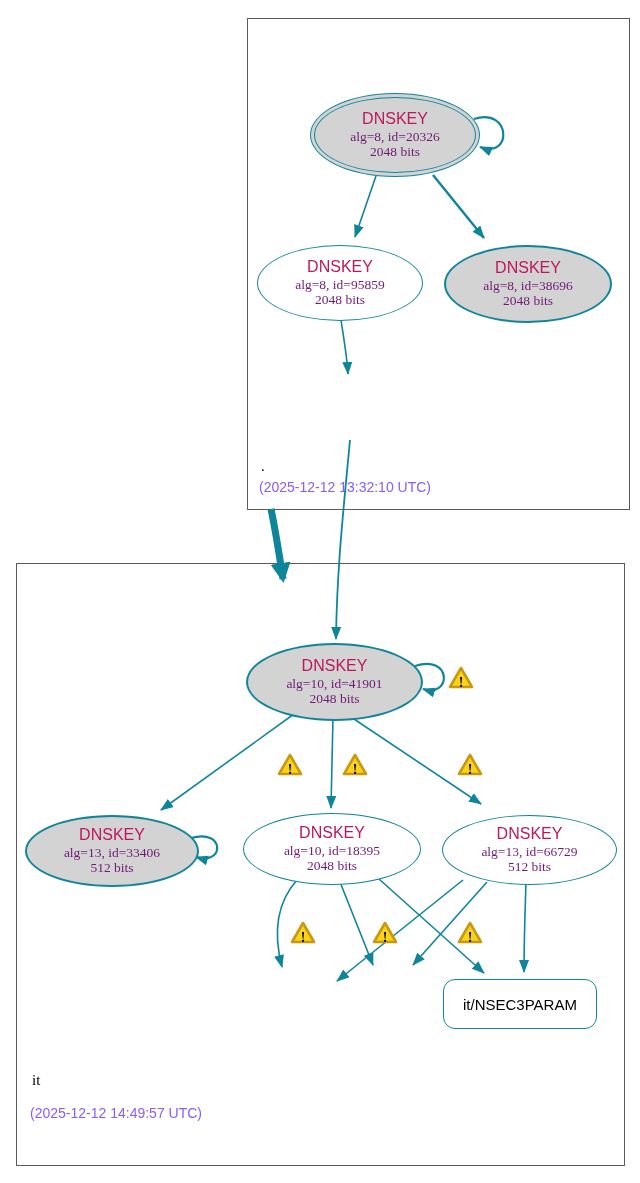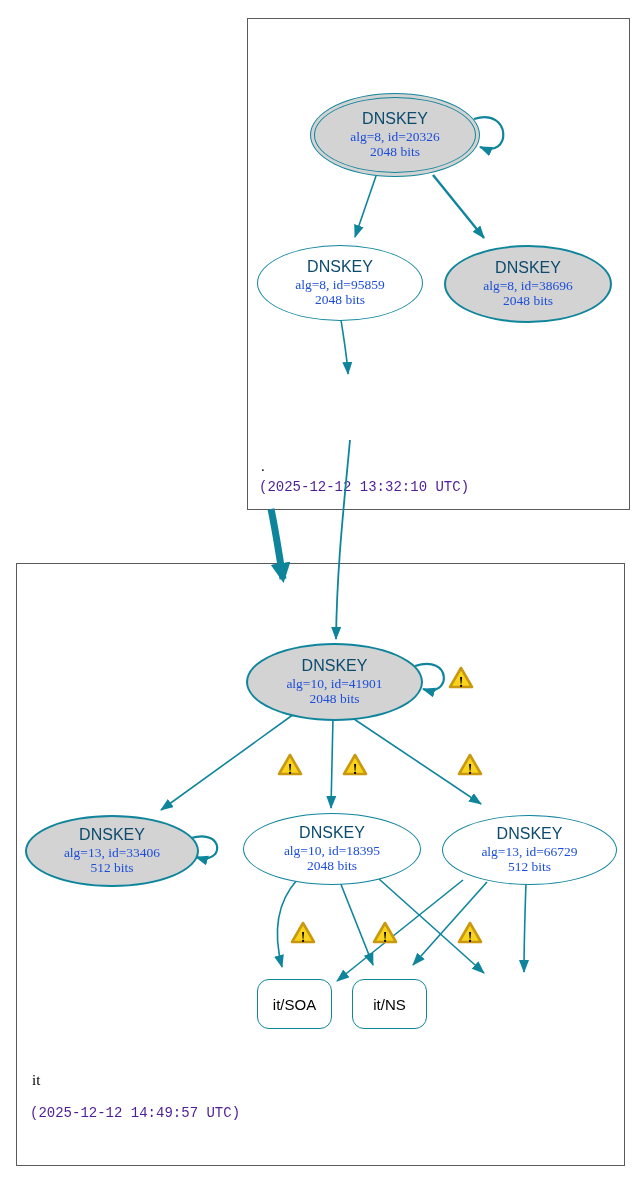--- a/index.html
+++ b/index.html
@@ -1,31 +1,31 @@
 <!DOCTYPE html>
 <html><head>
 <meta charset="utf-8">
 <style>
   html,body{margin:0;padding:0;background:#fff;}
   .canvas{position:relative;width:640px;height:1183px;background:#fff;overflow:hidden;
           font-family:"Liberation Serif", serif;color:#111;}
   .zone-box{position:absolute;border:1px solid #5a5a5a;background:transparent;z-index:0;}
   .zone-label{position:absolute;z-index:1;font-family:"Liberation Serif",serif;font-size:15px;color:#000;}
-  .zone-ts{position:absolute;z-index:1;font-family:Liberation Mono, monospace;font-size:14px;color:#4c1d95;}
+  .zone-ts{position:absolute;z-index:1;font-family:Liberation Sans, sans-serif;font-size:14px;color:#8b5cf6;}
   svg.edges{position:absolute;left:0;top:0;z-index:2;pointer-events:none;}
   .node{position:absolute;z-index:3;display:flex;flex-direction:column;align-items:center;
         justify-content:center;text-align:center;line-height:1.15;}
   .ellipse{border-radius:50%;border:1.4px solid #0f859c;background:#fff;}
   .ellipse.gray{background:#d3d3d3;}
   .ellipse.thick{border-width:2.2px;}
   .ellipse.double{position:absolute;}
   .ellipse.double::before{content:"";position:absolute;left:3px;top:3px;right:3px;bottom:3px;
         border:1.6px solid #0f859c;border-radius:50%;}
-  .nt{font-family:"Liberation Sans",sans-serif;font-size:16px;color:#0c4a6e;position:relative;}
-  .nd{font-family:"Liberation Serif",serif;font-size:13.5px;color:#1d4ed8;position:relative;}
+  .nt{font-family:"Liberation Sans",sans-serif;font-size:16px;color:#be185d;position:relative;}
+  .nd{font-family:"Liberation Serif",serif;font-size:13.5px;color:#701a75;position:relative;}
   .rrset{position:absolute;z-index:3;border:1.6px solid #0f859c;border-radius:12px;background:#fff;
         display:flex;align-items:center;justify-content:center;
         font-family:"Liberation Sans",sans-serif;font-size:15px;color:#000;}
 </style>
 </head>
 <body>
 
 <div class="canvas">
 
   <div class="zone-box" style="left:247px;top:18px;width:381px;height:490px"></div>
@@ -136,16 +136,15 @@
     <div class="nd">alg=10, id=18395</div>
     <div class="nd">2048 bits</div>
   </div>
 
   <div class="node ellipse" style="left:442px;top:815px;width:173px;height:68px">
     <div class="nt">DNSKEY</div>
     <div class="nd">alg=13, id=66729</div>
     <div class="nd">512 bits</div>
   </div>
 
-  <div class="rrset" style="left:257px;top:979px;width:73px;height:48px">it/SOA</div>
-  <div class="rrset" style="left:352px;top:979px;width:73px;height:48px">it/NS</div>
+  <div class="rrset" style="left:443px;top:979px;width:152px;height:48px">it/NSEC3PARAM</div>
 
 </div>
 
 </body></html>

